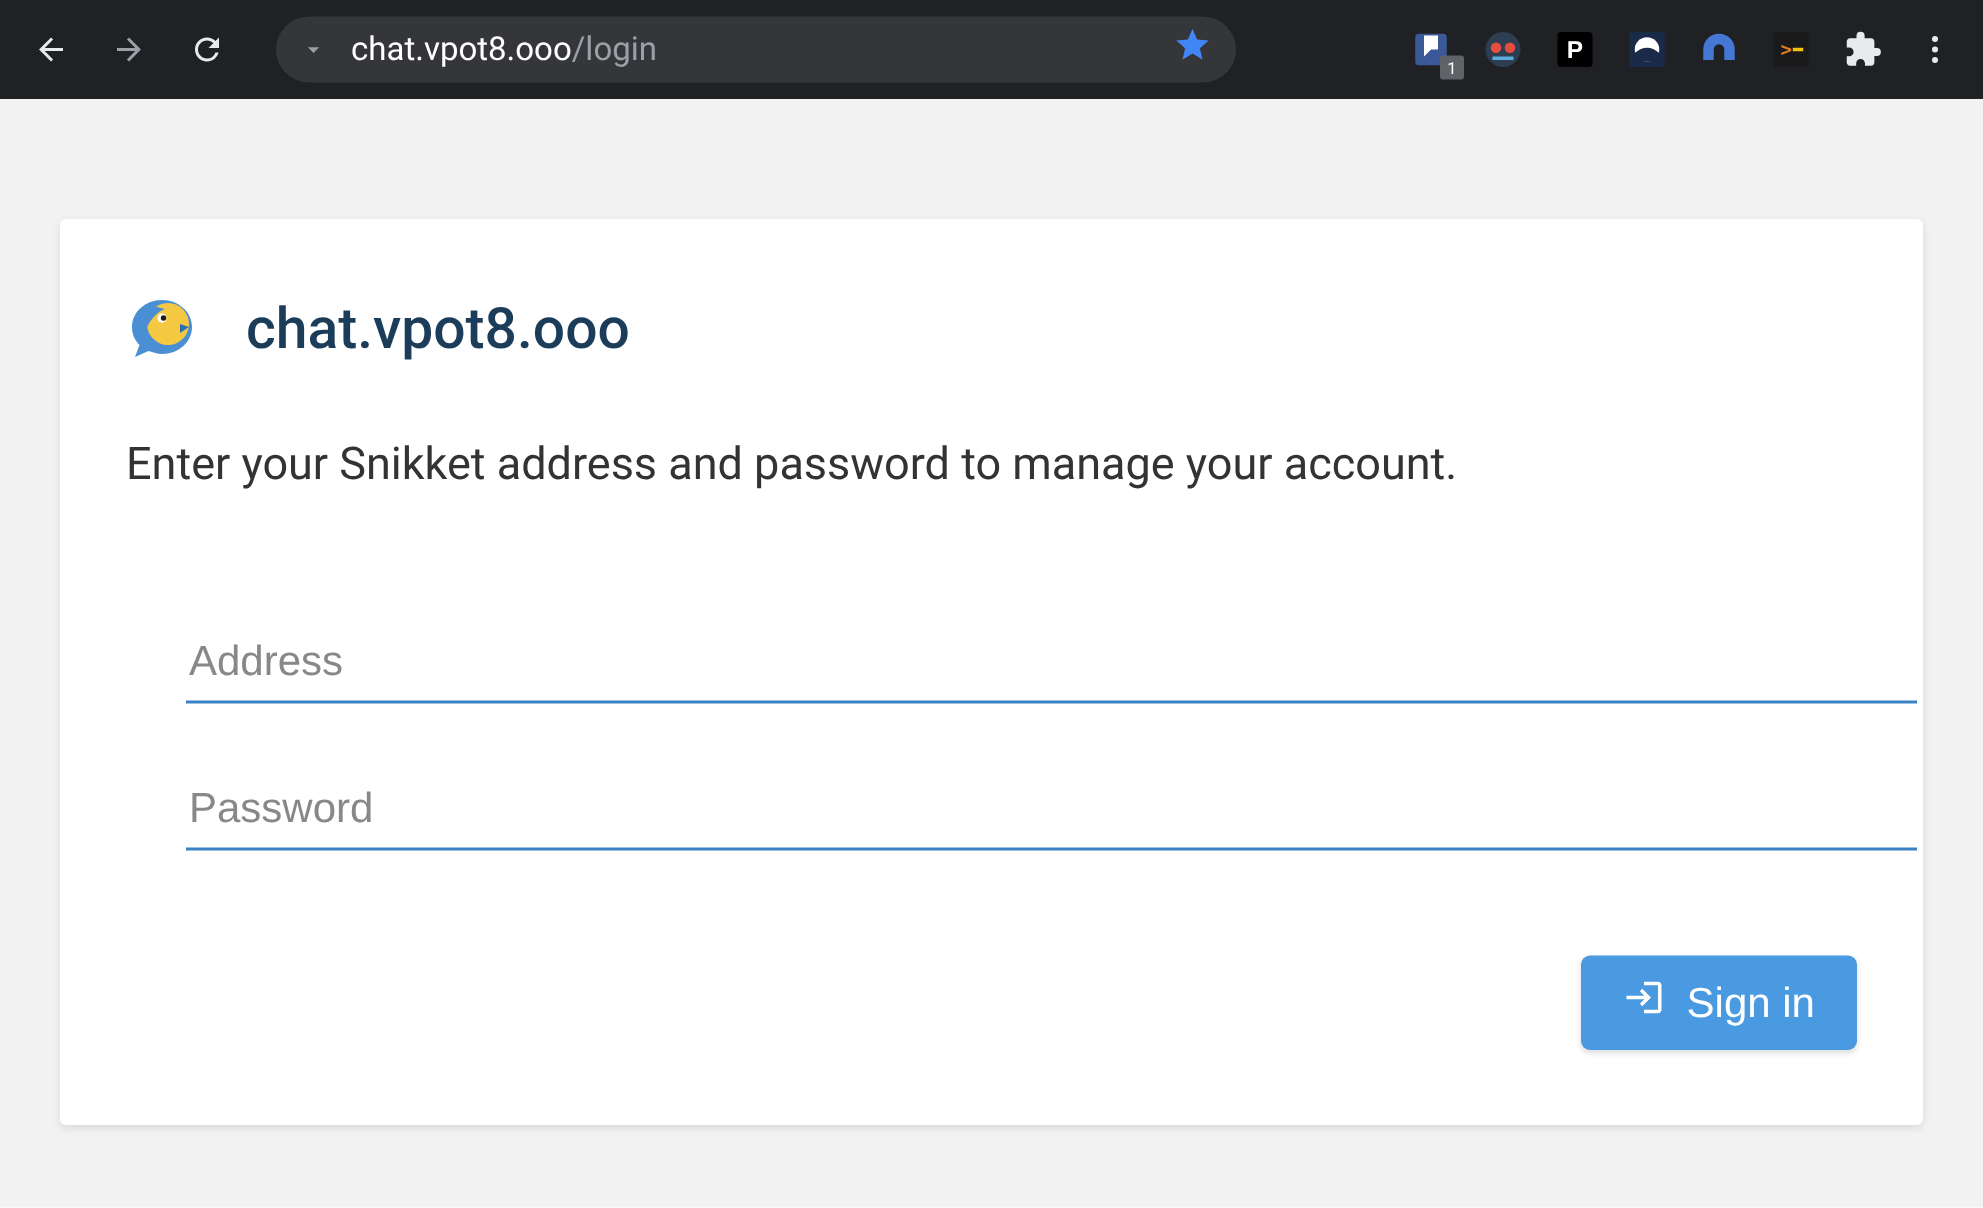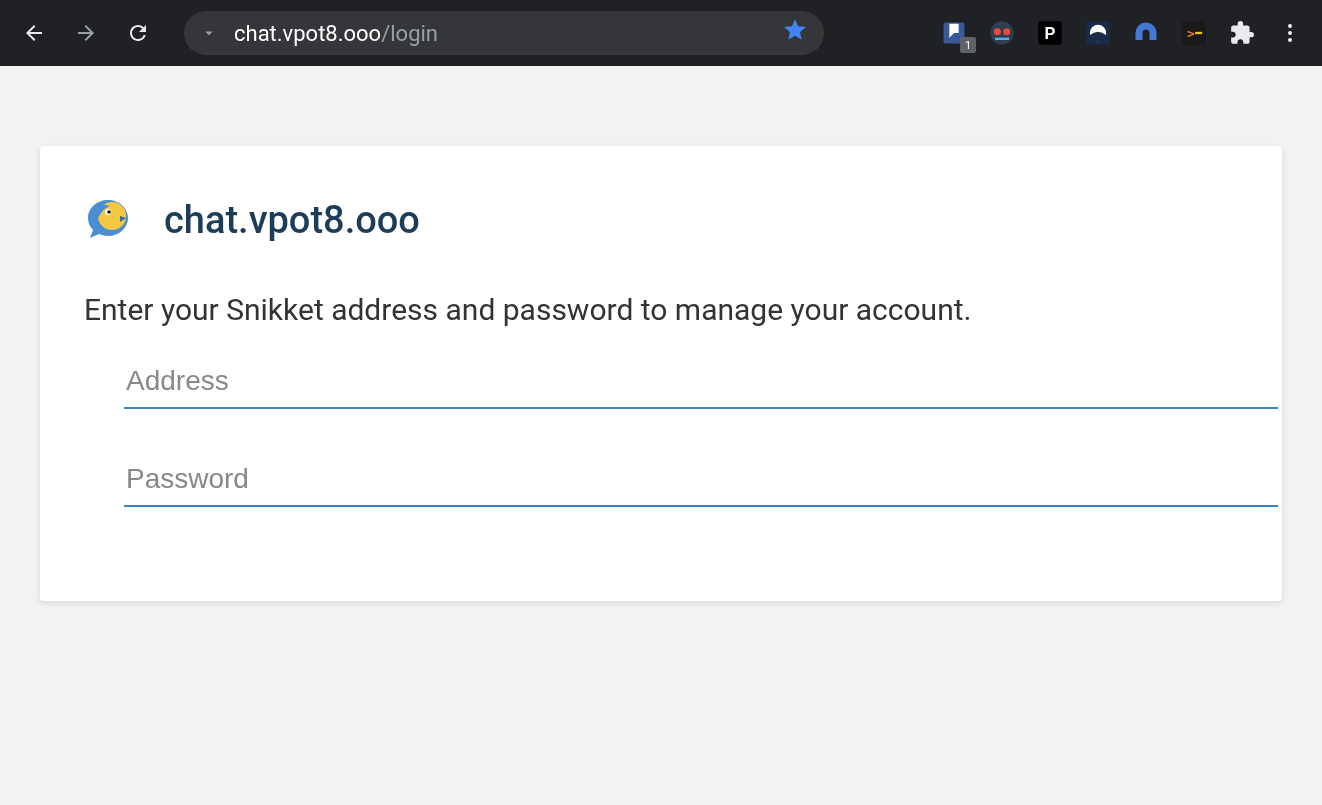--- a/index.html
+++ b/index.html
@@ -117,21 +117,21 @@
       flex-shrink: 0;
     }
     .site-title {
       font-size: 38px;
       font-weight: 500;
       color: #1c3d5a;
     }
     .instruction {
       font-size: 30px;
       color: #333;
-      margin-bottom: 28px;
+      margin-bottom: 88px;
     }
     .input-field {
       width: 100%;
       border: none;
       border-bottom: 2px solid #3b82c4;
       font-size: 28px;
       padding: 10px 2px;
       margin-bottom: 44px;
       outline: none;
       background: transparent;
@@ -261,14 +261,24 @@
           <circle cx="24" cy="16" r="3" fill="#fff"></circle>
           <circle cx="25" cy="16" r="1.8" fill="#1a1a1a"></circle>
           <path fill="#2d6fb5" d="M36 20 L42 22 L36 26 Z"></path>
         </svg>
       </div>
       <h1 class="site-title">chat.vpot8.ooo</h1>
     </div>
     <p class="instruction">Enter your Snikket address and password to manage your account.</p>
     <input type="text" class="input-field" placeholder="Address" style="">
     <input type="password" class="input-field" placeholder="Password" style="">
+    <div class="btn-row">
+      <button class="signin-btn">
+        <span>
+          <svg width="28" height="28" viewBox="0 0 24 24">
+              <path fill="#fff" d="M11 7L9.6 8.4l2.6 2.6H2v2h10.2l-2.6 2.6L11 17l5-5-5-5zm9 12h-8v2h8c1.1 0 2-.9 2-2V5c0-1.1-.9-2-2-2h-8v2h8v14z"></path>
+            </svg>
+        </span>
+        <span>Sign in</span>
+      </button>
+    </div>
   </div>
 </div>
 
 </body></html>

